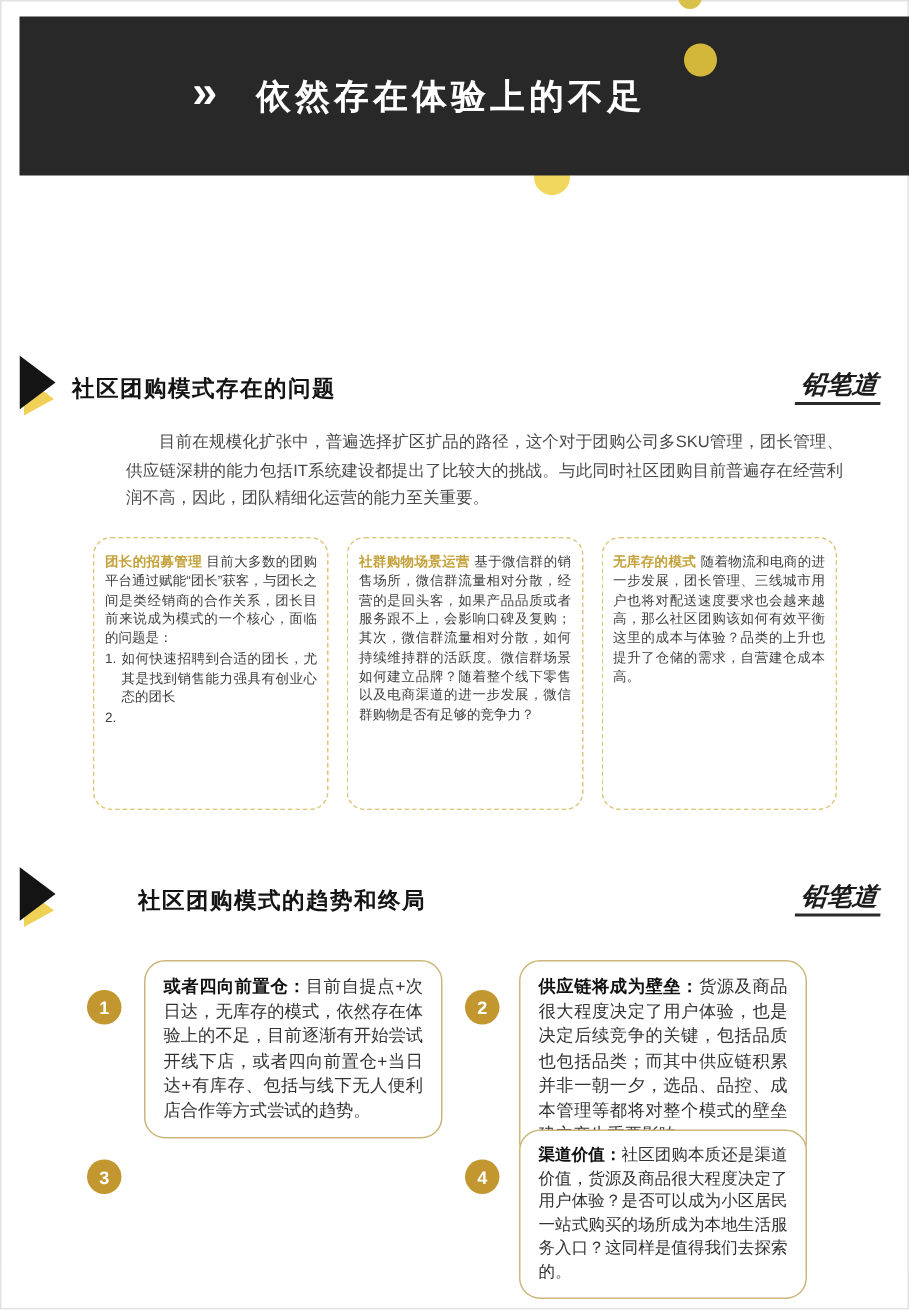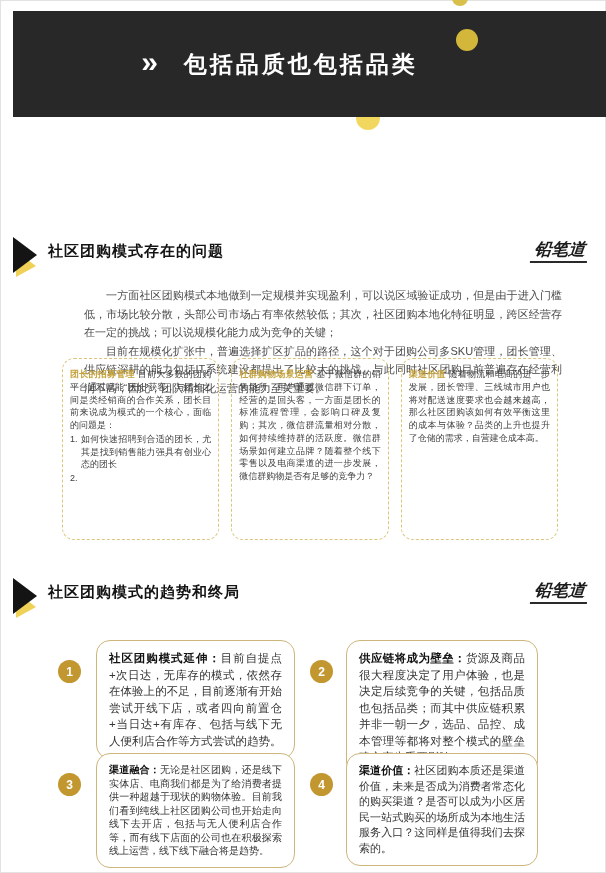--- a/index.html
+++ b/index.html
@@ -13,21 +13,21 @@
     position:absolute;left:13px;top:11px;width:593px;height:106px;background:#282828;
     display:flex;align-items:center;justify-content:center;z-index:2;
   }
   .topbar-inner{display:flex;align-items:center;gap:26px;padding-right:60px;}
   .chev{color:#ffffff;font-size:30px;font-weight:bold;line-height:1;transform:translateY(-2px);}
   .topbar-title{margin:0;color:#ffffff;font-size:23px;font-weight:bold;letter-spacing:3px;}
   .dot-in-bar{position:absolute;left:443px;top:18px;width:22px;height:22px;border-radius:50%;background:#d2b73a;}
   .dot-top{position:absolute;left:452px;top:-10px;width:16px;height:16px;border-radius:50%;background:#d8c04a;z-index:1;}
   .dot-half{position:absolute;left:356px;top:106px;width:24px;height:24px;border-radius:50%;background:#f2d75e;z-index:1;}
   
-  .sec-head{position:absolute;left:13px;right:18px;display:flex;align-items:flex-start;}
+  .sec-head{position:absolute;left:13px;right:18px;display:flex;align-items:center;}
   .play-icon{flex:0 0 auto;}
   .sec-title{margin:5px 0 0 9px;font-size:15px;font-weight:bold;color:#141414;letter-spacing:1px;}
   .logo{
     margin-left:auto;margin-top:4px;font-family:"Liberation Serif","DejaVu Serif",serif;
     font-weight:bold;font-style:italic;font-size:17px;color:#1c1c1c;
     border-bottom:2px solid #2a2a2a;transform:skewX(-6deg);padding:0 3px 1px 3px;line-height:1.1;
   }
   
   .paras{position:absolute;left:84px;top:286px;width:478px;font-size:11px;line-height:18.5px;color:#4a4a4a;text-align:justify;}
   .paras p{margin:0;text-indent:2em;}
@@ -61,92 +61,88 @@
 <body>
 
 <div class="page">
 
   <span class="dot-top"></span>
   <span class="dot-half"></span>
 
   <div class="topbar">
     <div class="topbar-inner">
       <span class="chev">»</span>
-      <h1 class="topbar-title">包括品质也包括品类</h1>
+      <h1 class="topbar-title">依然存在体验上的不足</h1>
     </div>
     <span class="dot-in-bar"></span>
   </div>
 
   <div class="sec-head" style="top:237px;">
     <svg class="play-icon" width="26" height="40" viewBox="0 0 26 40">
       <polygon points="3,14 23,29 3,40" fill="#f0d158"></polygon>
       <polygon points="0,0 24,18 0,36" fill="#141414"></polygon>
     </svg>
     <h2 class="sec-title">社区团购模式存在的问题</h2>
     <span class="logo">铅笔道</span>
   </div>
 
   <div class="paras">
-    <p>一方面社区团购模式本地做到一定规模并实现盈利，可以说区域验证成功，但是由于进入门槛低，市场比较分散，头部公司市场占有率依然较低；其次，社区团购本地化特征明显，跨区经营存在一定的挑战；可以说规模化能力成为竞争的关键；</p>
     <p>目前在规模化扩张中，普遍选择扩区扩品的路径，这个对于团购公司多SKU管理，团长管理、供应链深耕的能力包括IT系统建设都提出了比较大的挑战。与此同时社区团购目前普遍存在经营利润不高，因此，团队精细化运营的能力至关重要。</p>
   </div>
 
   <div class="cards">
     <div class="card">
       <span class="card-title">团长的招募管理</span><span>目前大多数的团购平台通过赋能“团长”获客，与团长之间是类经销商的合作关系，团长目前来说成为模式的一个核心，面临的问题是：</span>
       <div class="oli">
         <span class="oli-n">1.</span>
         <span>如何快速招聘到合适的团长，尤其是找到销售能力强具有创业心态的团长</span>
       </div>
       <div class="oli">
         <span class="oli-n">2.</span>
       </div>
     </div>
     <div class="card">
-      <span class="card-title">社群购物场景运营</span><span>基于微信群的销售场所，用户通过微信群下订单，经营的是回头客，一方面是团长的标准流程管理，会影响口碑及复购；其次，微信群流量相对分散，如何持续维持群的活跃度。微信群场景如何建立品牌？随着整个线下零售以及电商渠道的进一步发展，微信群购物是否有足够的竞争力？</span>
+      <span class="card-title">社群购物场景运营</span><span>基于微信群的销售场所，微信群流量相对分散，经营的是回头客，如果产品品质或者服务跟不上，会影响口碑及复购；其次，微信群流量相对分散，如何持续维持群的活跃度。微信群场景如何建立品牌？随着整个线下零售以及电商渠道的进一步发展，微信群购物是否有足够的竞争力？</span>
     </div>
     <div class="card">
-      <span class="card-title">渠道价值</span><span>随着物流和电商的进一步发展，团长管理、三线城市用户也将对配送速度要求也会越来越高，那么社区团购该如何有效平衡这里的成本与体验？品类的上升也提升了仓储的需求，自营建仓成本高。</span>
+      <span class="card-title">无库存的模式</span><span>随着物流和电商的进一步发展，团长管理、三线城市用户也将对配送速度要求也会越来越高，那么社区团购该如何有效平衡这里的成本与体验？品类的上升也提升了仓储的需求，自营建仓成本高。</span>
     </div>
   </div>
 
-  <div class="sec-head" style="top:578px;">
+  <div class="sec-head" style="top:578px;gap:44px;">
     <svg class="play-icon" width="26" height="40" viewBox="0 0 26 40">
       <polygon points="3,14 23,29 3,40" fill="#f0d158"></polygon>
       <polygon points="0,0 24,18 0,36" fill="#141414"></polygon>
     </svg>
     <h2 class="sec-title">社区团购模式的趋势和终局</h2>
     <span class="logo">铅笔道</span>
   </div>
 
   <div class="trend t1" style="left:58px;top:640px;width:237px;">
     <div class="num-circle">1</div>
     <div class="gap18"></div>
     <div class="trend-box">
-      <b>社区团购模式延伸：</b><span>目前自提点+次日达，无库存的模式，依然存在体验上的不足，目前逐渐有开始尝试开线下店，或者四向前置仓+当日达+有库存、包括与线下无人便利店合作等方式尝试的趋势。</span>
+      <b>或者四向前置仓：</b><span>目前自提点+次日达，无库存的模式，依然存在体验上的不足，目前逐渐有开始尝试开线下店，或者四向前置仓+当日达+有库存、包括与线下无人便利店合作等方式尝试的趋势。</span>
     </div>
   </div>
 
   <div class="trend t2" style="left:310px;top:640px;width:228px;">
     <div class="num-circle">2</div>
     <div class="gap18" style="width:13px;"></div>
     <div class="trend-box">
       <b>供应链将成为壁垒：</b><span>货源及商品很大程度决定了用户体验，也是决定后续竞争的关键，包括品质也包括品类；而其中供应链积累并非一朝一夕，选品、品控、成本管理等都将对整个模式的壁垒建立产生重要影响。</span>
     </div>
   </div>
 
   <div class="trend t3" style="left:58px;top:753px;width:237px;">
     <div class="num-circle">3</div>
     <div class="gap18"></div>
-    <div class="trend-box">
-      <b>渠道融合：</b><span>无论是社区团购，还是线下实体店、电商我们都是为了给消费者提供一种超越于现状的购物体验。目前我们看到纯线上社区团购公司也开始走向线下去开店，包括与无人便利店合作等，而有线下店面的公司也在积极探索线上运营，线下线下融合将是趋势。</span>
-    </div>
   </div>
 
   <div class="trend t4" style="left:310px;top:753px;width:228px;">
     <div class="num-circle">4</div>
     <div class="gap18" style="width:13px;"></div>
     <div class="trend-box">
-      <b>渠道价值：</b><span>社区团购本质还是渠道价值，未来是否成为消费者常态化的购买渠道？是否可以成为小区居民一站式购买的场所成为本地生活服务入口？这同样是值得我们去探索的。</span>
+      <b>渠道价值：</b><span>社区团购本质还是渠道价值，货源及商品很大程度决定了用户体验？是否可以成为小区居民一站式购买的场所成为本地生活服务入口？这同样是值得我们去探索的。</span>
     </div>
   </div>
 
 </div>
 
 </body></html>

